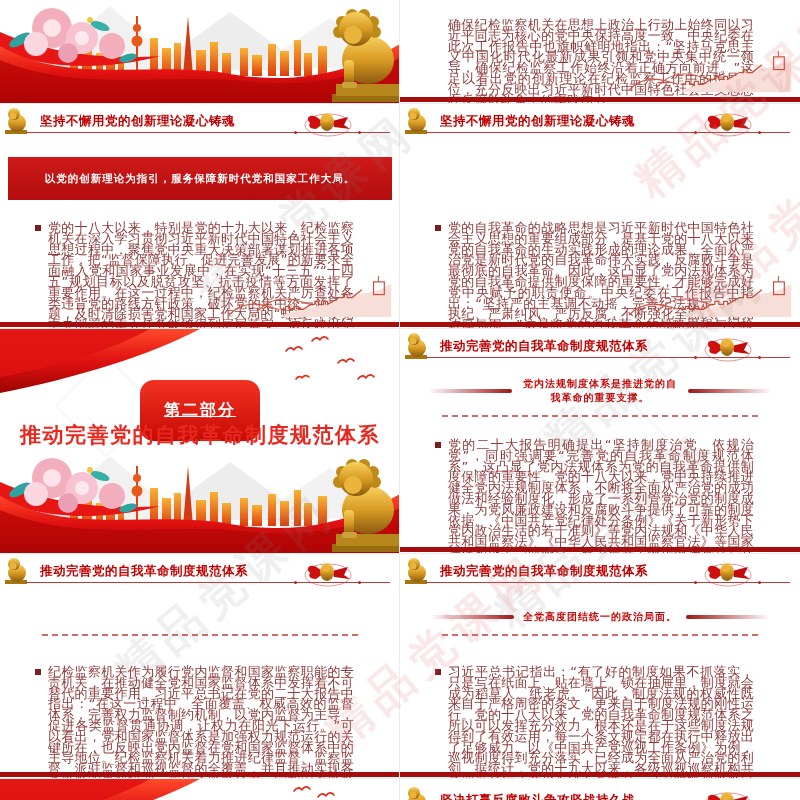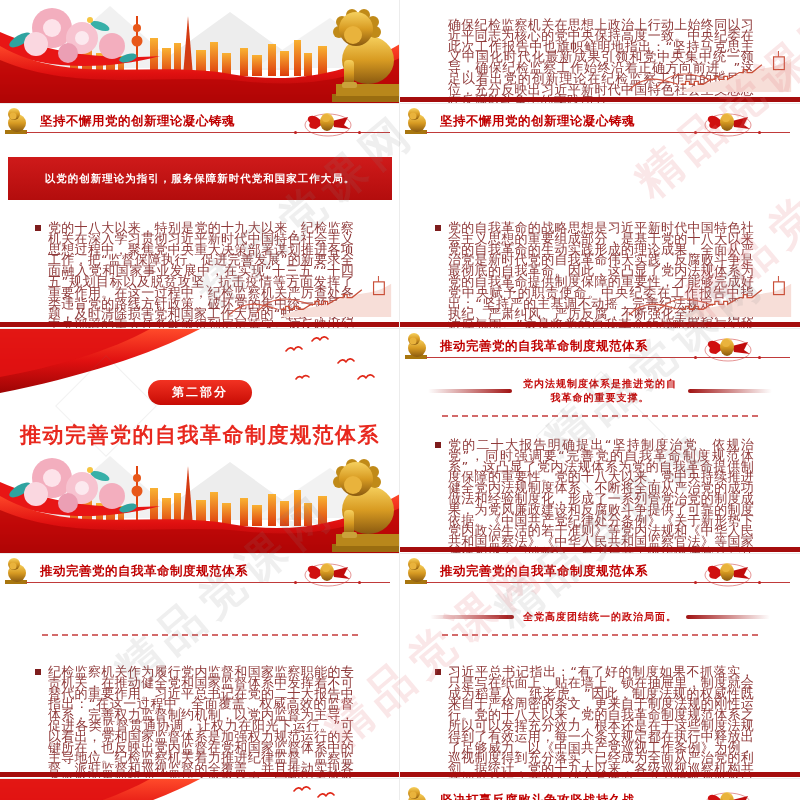--- a/index.html
+++ b/index.html
@@ -44,22 +44,22 @@
   .body-p .bullet{position:absolute;left:-13px;top:2px;width:6px;height:6px;background:#7e1d1d;}
 
   
   .wall{position:absolute;right:6px;bottom:8px;width:168px;height:44px;}
   .band{position:absolute;left:0;right:0;bottom:0;width:400px;height:105px;}
   .sect-top{position:absolute;left:0;top:0;width:400px;height:70px;}
 
   
   .badge{position:absolute;left:50%;top:51px;transform:translateX(-50%);
          background:linear-gradient(180deg,#f23222,#c70b04);color:#fff;
-         font-size:12px;font-weight:bold;letter-spacing:2px;
-         padding:4px 24px;border-radius:14px;}
+         font-size:16px;font-weight:bold;letter-spacing:2px;
+         padding:20px 24px;border-radius:14px;text-decoration:underline;}
   .big-title{position:absolute;left:0;right:0;top:92px;text-align:center;
              font-size:21px;font-weight:bold;color:#e8281e;letter-spacing:1.5px;}
 
   
   .wm{position:absolute;inset:0;pointer-events:none;z-index:50;}
   .wm span{position:absolute;font-size:46px;font-weight:bold;letter-spacing:8px;
            transform:rotate(-40deg);white-space:nowrap;}
   .wm .gray{color:rgba(130,130,130,.13);}
   .wm .pink{color:rgba(225,120,130,.18);}
   .wm-diamond{position:absolute;border:1px solid rgba(120,120,120,.10);transform:rotate(45deg);}

